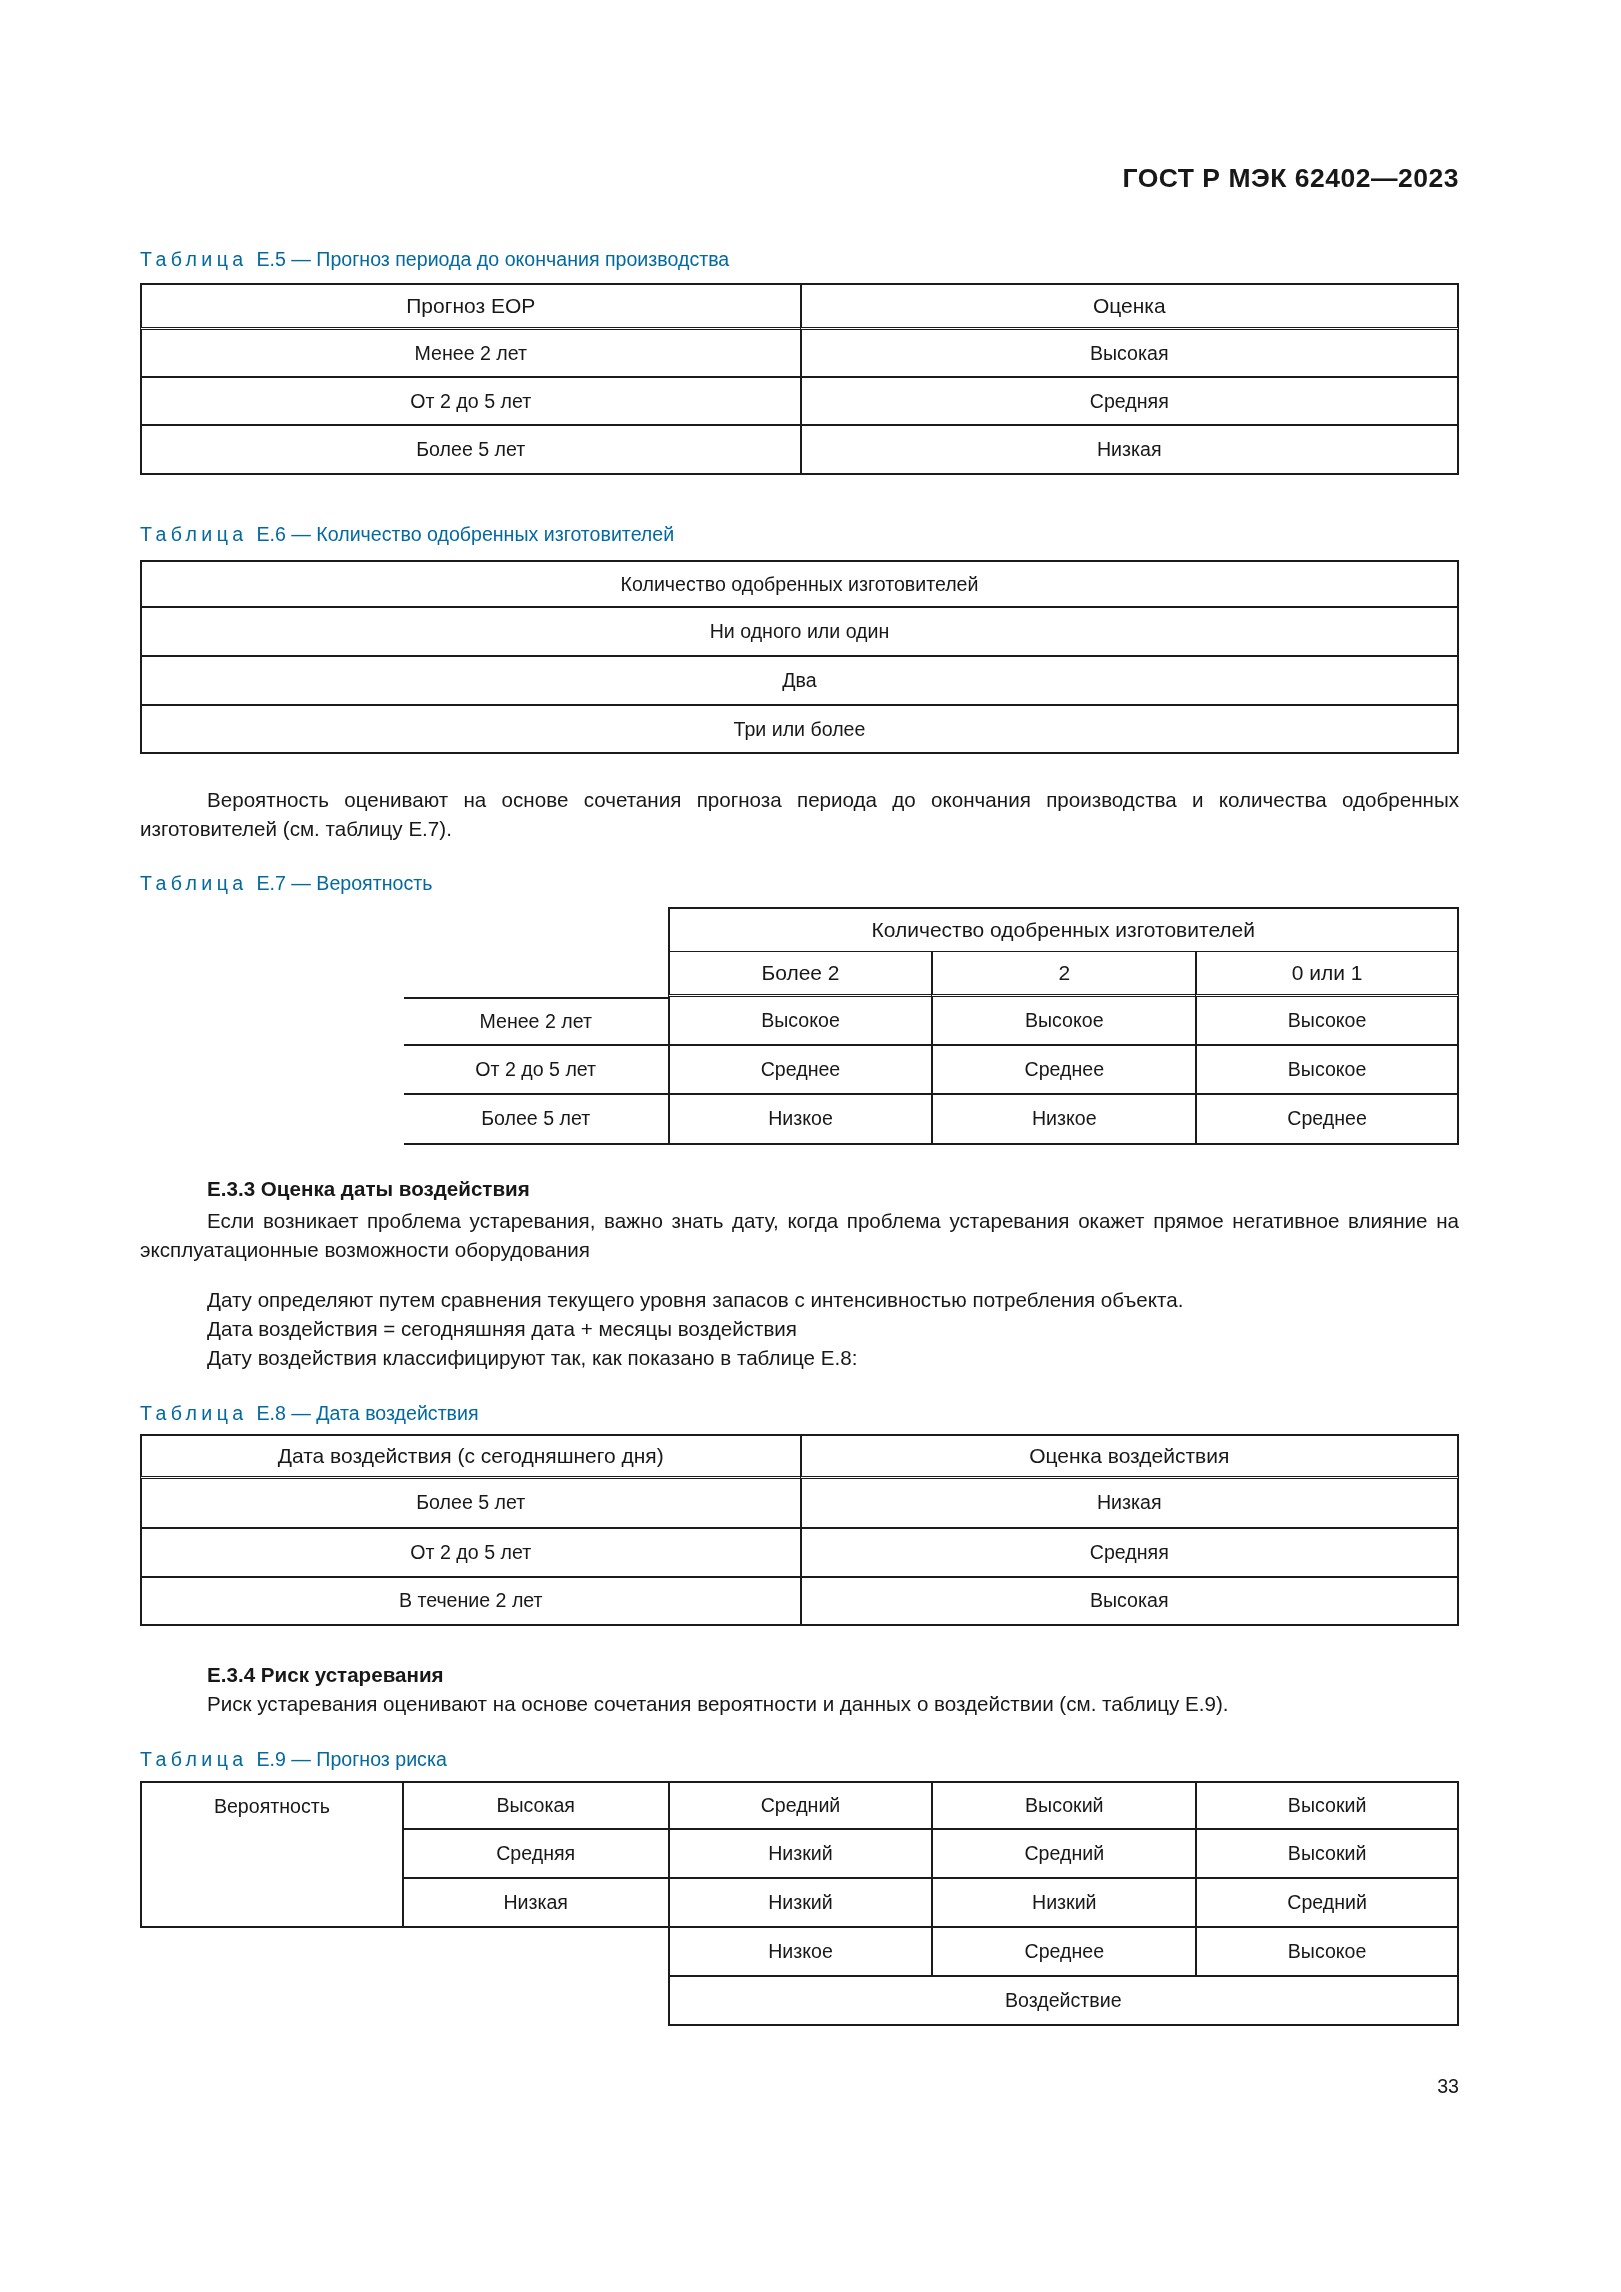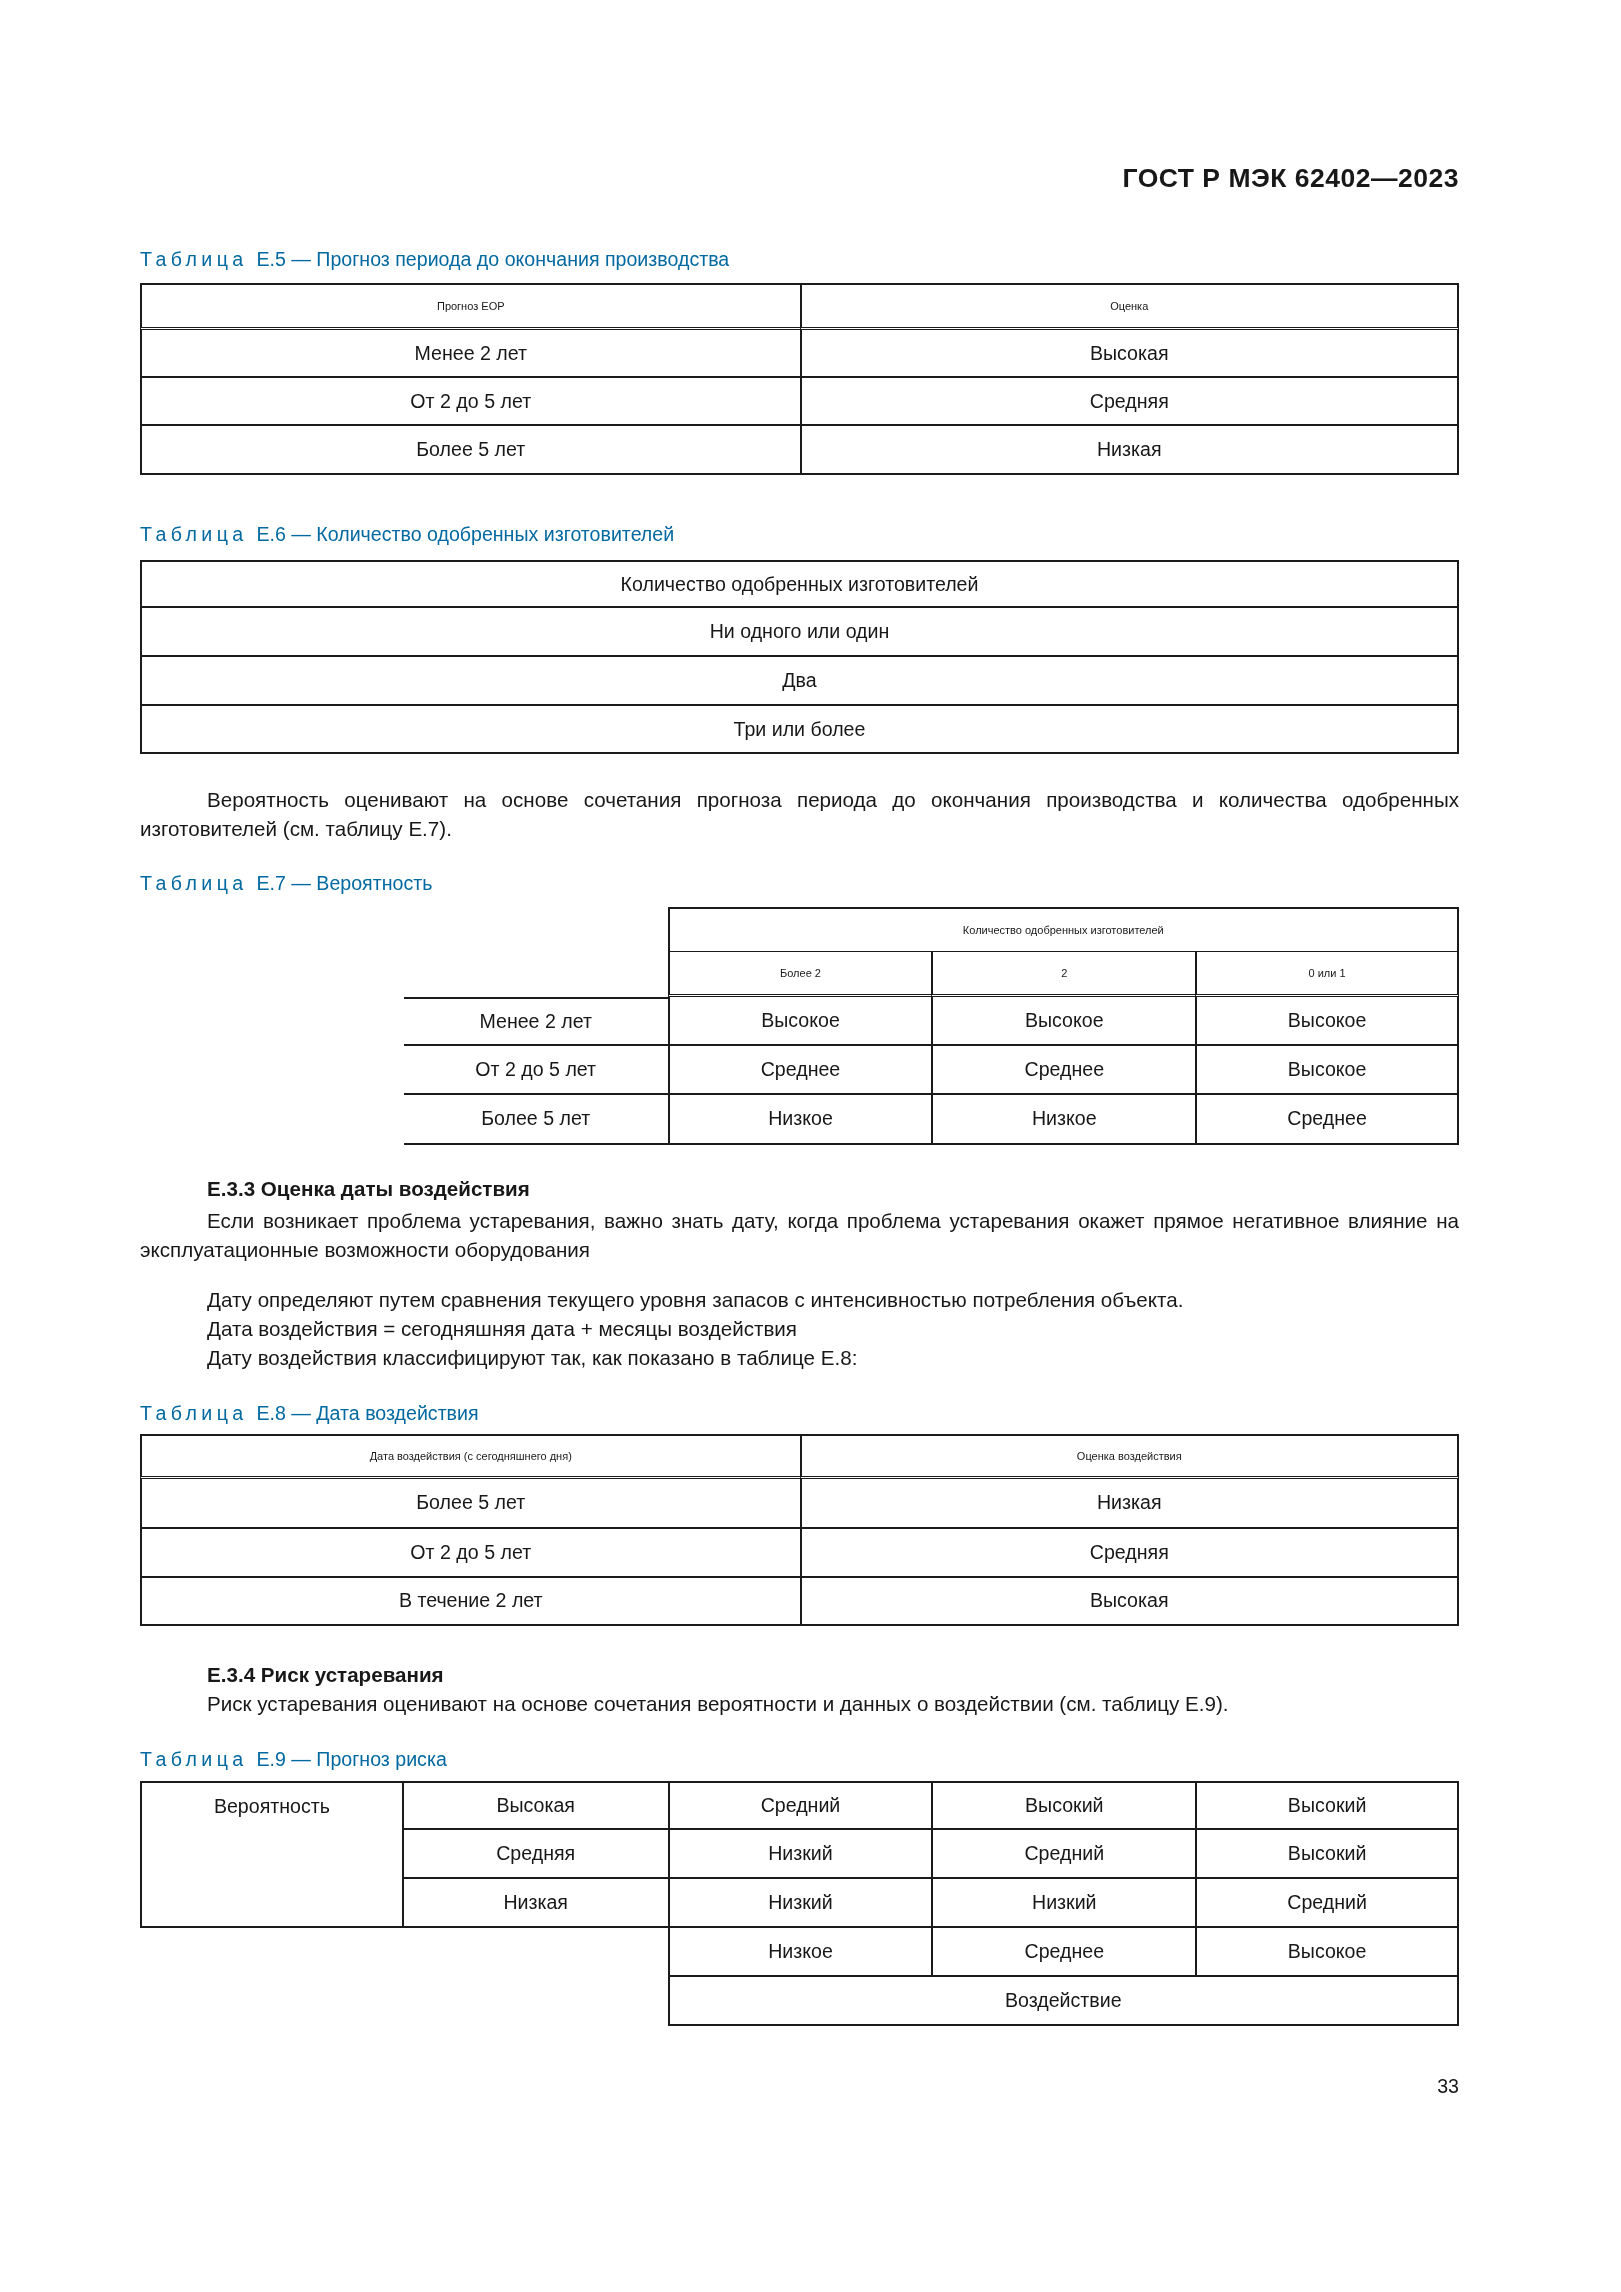--- a/index.html
+++ b/index.html
@@ -28,21 +28,21 @@
 
   .para{font-size:20.6px;line-height:29px;text-align:justify;text-indent:67px;}
   .subheading{font-size:20.6px;line-height:29px;font-weight:bold;text-indent:67px;}
 
   .tbl{display:grid;}
   .cell{
     display:flex;align-items:center;justify-content:center;
     text-align:center;font-size:19.6px;box-sizing:border-box;
     padding:0 7.8px;line-height:23.5px;
   }
-  .cell.small{font-size:11px;line-height:20.6px;}
+  .cell.small{font-size:21px;line-height:20.6px;}
   .cell.left{justify-content:flex-start;text-align:left;padding-left:15.7px;line-height:31px;}
   .cell.vtop{align-items:flex-start;padding-top:11.8px;}
 
   
   .bt2{border-top:2.5px solid #1b1b1b;}
   .bb2{border-bottom:2.5px solid #1b1b1b;}
   .bl2{border-left:2.5px solid #1b1b1b;}
   .br2{border-right:2.5px solid #1b1b1b;}
   .bl{border-left:2px solid #1b1b1b;}
   .br{border-right:2px solid #1b1b1b;}

